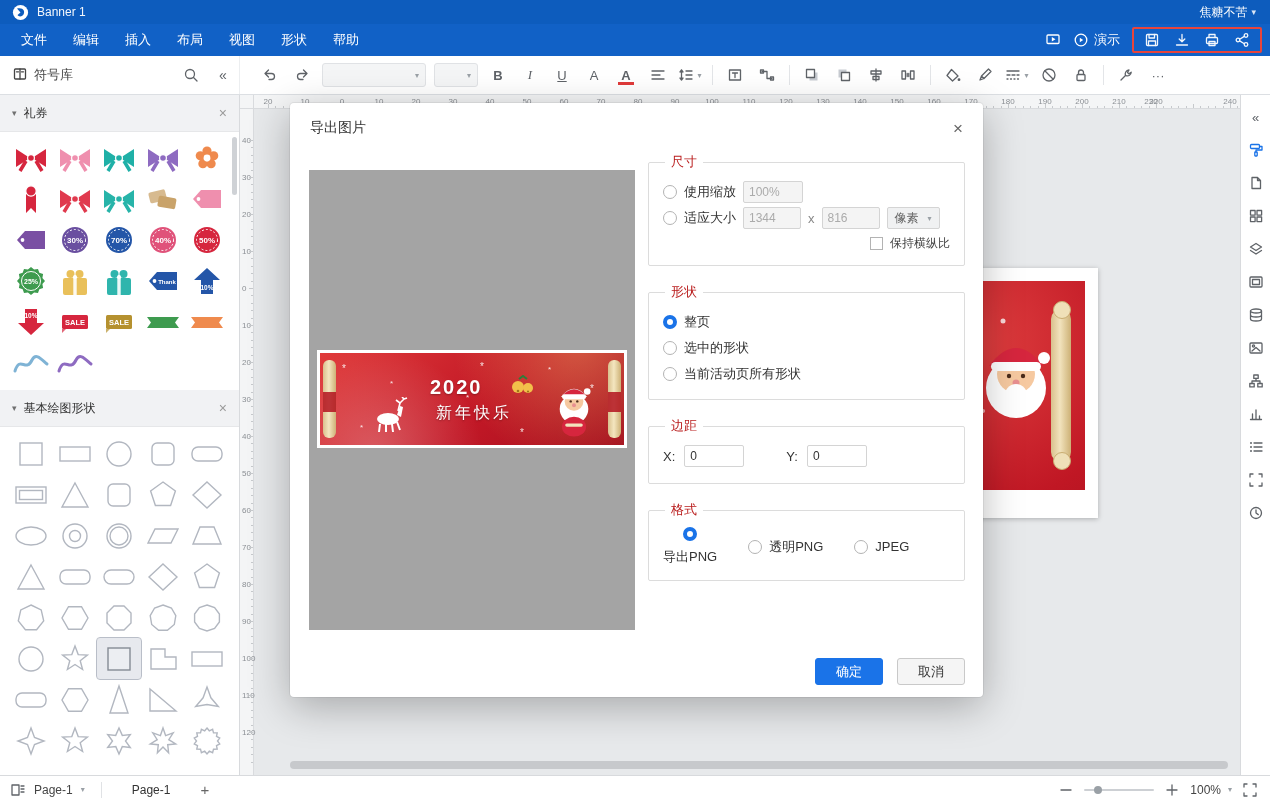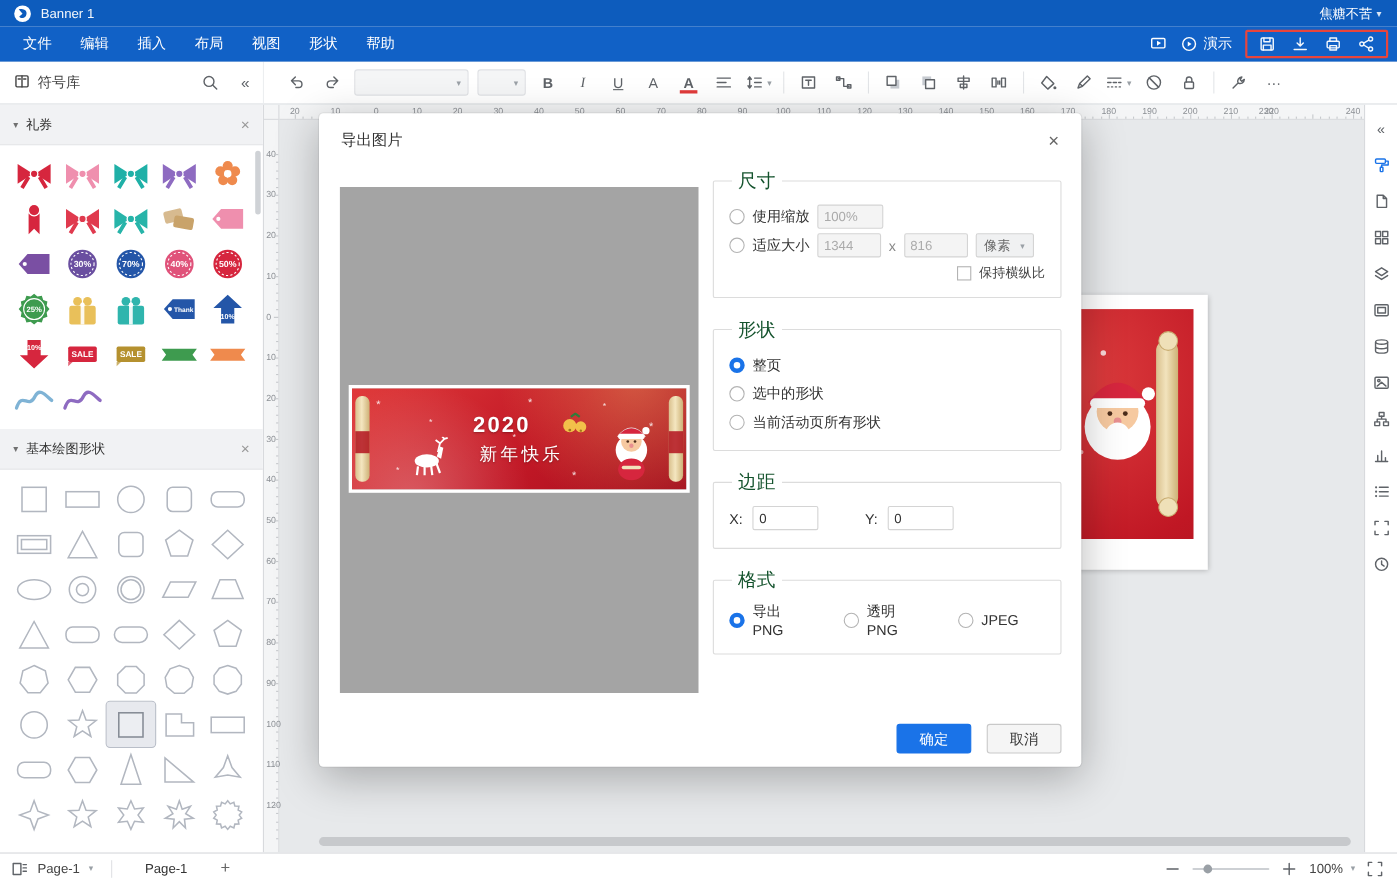--- a/index.html
+++ b/index.html
@@ -95,21 +95,21 @@
                  linear-gradient(135deg,#e03a3a 0%,#c21826 55%,#a30f1e 100%); overflow:hidden; }
   .roll { position:absolute; top:7px; bottom:7px; width:13px; border-radius:6px; background:linear-gradient(90deg,#d9c08d,#f4e6c0 45%,#cdb176); }
   .roll.left { left:3px; } .roll.right { right:3px; }
   .roll::after { content:""; position:absolute; left:0; right:0; top:32px; height:20px; background:#b3131f; opacity:.85; }
   .bn-year { position:absolute; left:110px; top:23px; color:#fff; font-size:20px; font-weight:bold; letter-spacing:2px; text-shadow:0 1px 2px rgba(0,0,0,.3); }
   .bn-greet { position:absolute; left:116px; top:50px; color:#fff; font-size:16px; letter-spacing:3px; text-shadow:0 1px 2px rgba(0,0,0,.3); }
   .bn-art { position:absolute; }
   .snow { position:absolute; color:#fff; opacity:.85; font-size:10px; }
   .controls { position:absolute; left:358px; top:50px; width:317px; }
   fieldset { border:1px solid #dcdcdc; border-radius:2px; padding:8px 14px 12px; margin-bottom:17px; }
-  legend { font-size:17px; color:#14532d; padding:0 6px; margin-left:2px; }
+  legend { font-size:13px; color:#b91c1c; padding:0 6px; margin-left:2px; }
   .row { display:flex; align-items:center; gap:7px; min-height:26px; font-size:13px; color:#333; }
   .radio { width:14px; height:14px; border-radius:50%; border:1px solid #b3b3b3; background:#fff; flex:0 0 14px; cursor:pointer; }
   .radio.sel { border:4.5px solid #1a73e8; }
   .checkbox { width:13px; height:13px; border:1px solid #b3b3b3; background:#fff; flex:0 0 13px; cursor:pointer; }
   .txt { height:22px; border:1px solid #d4d4d4; border-radius:2px; font-size:12px; padding:0 5px; color:#333; font-family:inherit; }
   .txt.dis { background:#f4f4f4; color:#ababab; }
   .w60 { width:60px; } .w58 { width:58px; }
   .unit-select { height:22px; background:#f0f1f2; border:1px solid #d4d4d4; border-radius:2px; padding:0 7px; font-size:12px; color:#666; display:flex; align-items:center; gap:6px; cursor:pointer; }
   .row.rright { justify-content:flex-end; font-size:12px; color:#444; margin-top:2px; min-height:20px; }
   .modal-footer { position:absolute; right:18px; bottom:12px; display:flex; gap:14px; }
@@ -1249,21 +1249,21 @@
           <input class="txt w60" value="0" style="">
           <span style="width:24px;"></span>
           <label>Y:</label>
           <input class="txt w60" value="0" style="">
         </div>
       </fieldset>
 
       <fieldset style="padding-bottom:14px;">
         <legend>格式</legend>
         <div class="row" id="format-options" style="gap:7px;">
-            <span class="row" style="min-height: 0px; margin-right: 24px;">
+            <span class="row" style="min-height: 0px; margin-right: 24px; flex-direction: column;">
               <span class="radio sel"></span>
               <label>导出PNG</label>
             </span>
             <span class="row" style="min-height: 0px; margin-right: 24px;">
               <span class="radio"></span>
               <label>透明PNG</label>
             </span>
             <span class="row" style="min-height: 0px; margin-right: 24px;">
               <span class="radio"></span>
               <label>JPEG</label>

